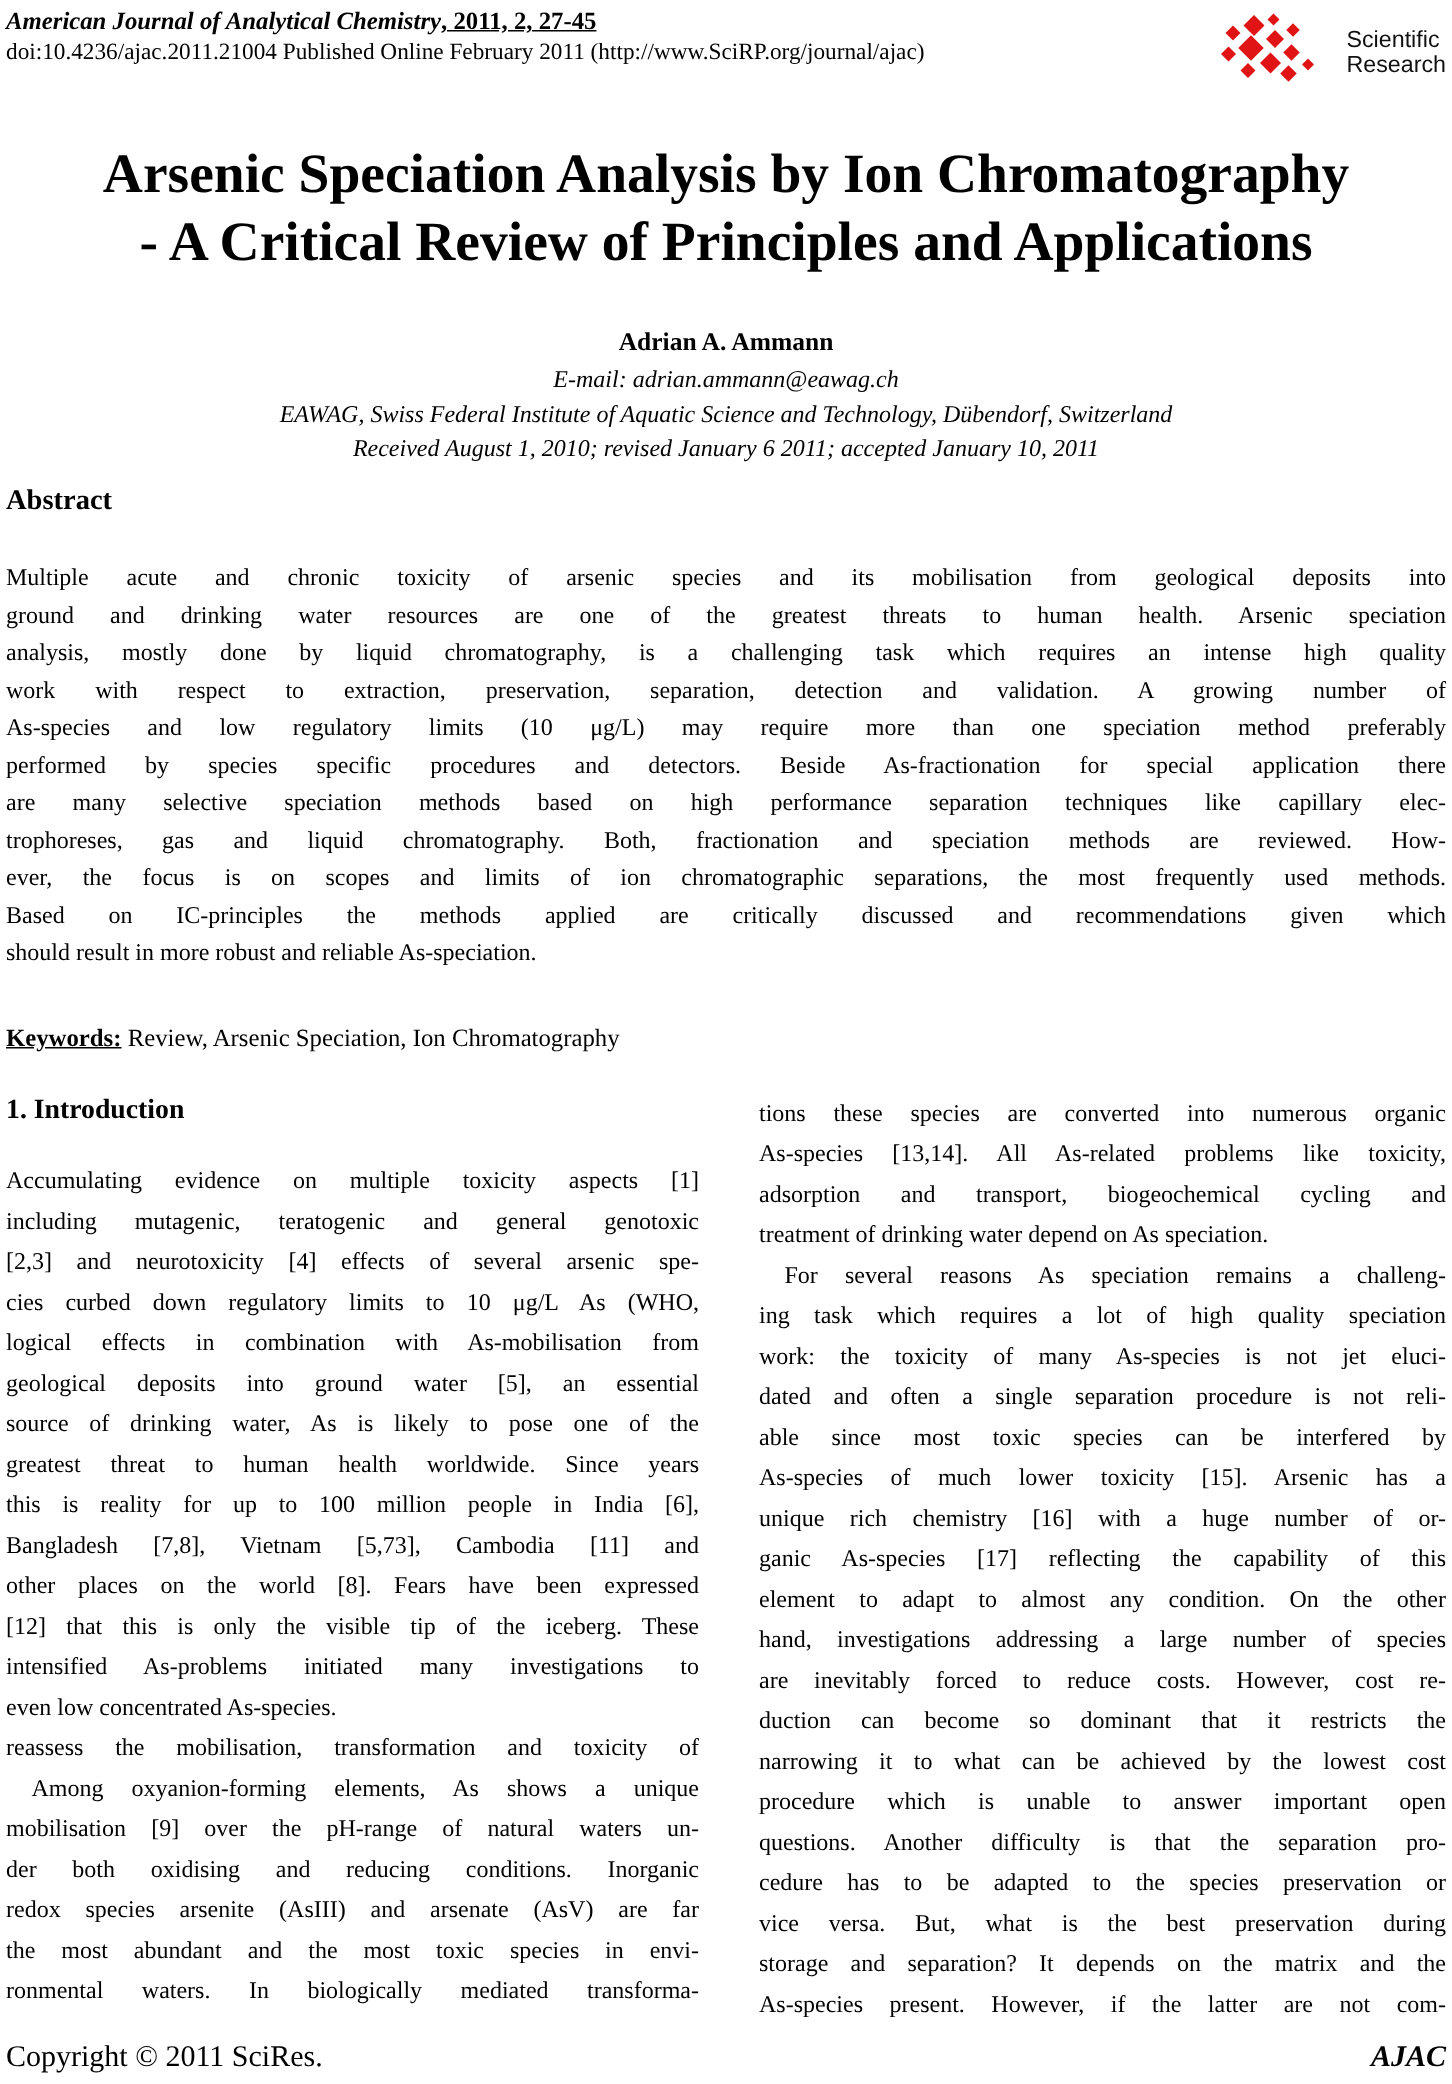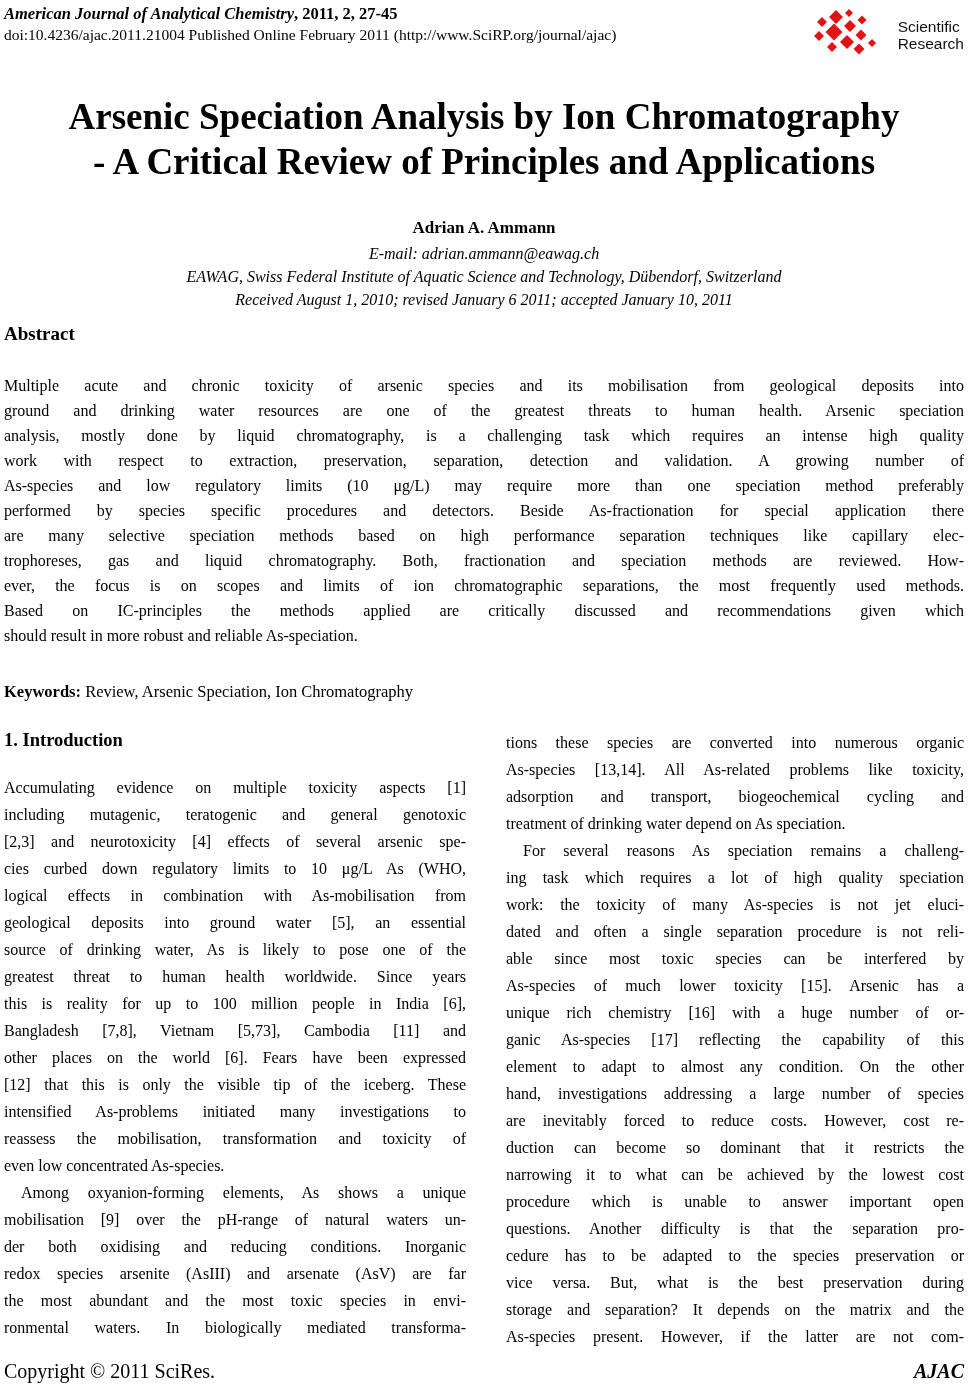--- a/index.html
+++ b/index.html
@@ -11,21 +11,21 @@
     background:#ffffff;
     color:#000000;
     font-family:"Liberation Serif","DejaVu Serif",serif;
     padding:4px 4px 0 4px;
     overflow:hidden;
   }
   
   .hdr { display:flex; justify-content:space-between; align-items:flex-start; min-height:54px; }
   .hdr-line1 { font-size:16.5px; line-height:20px; }
   .bi { font-weight:bold; font-style:italic; }
-  .b  { font-weight:bold; }
+  .b  { font-weight:bold;text-decoration:underline; }
   .hdr-line2 { font-size:15.5px; line-height:22px; }
   .logo { display:flex; align-items:center; gap:15px; margin-top:2px; }
   .logo svg polygon { fill:var(--accent); }
   .logo-text { font-family:"Liberation Sans","DejaVu Sans",sans-serif; font-size:15.5px; line-height:17px; color:#111; margin-top:6px; }
   
   .title { text-align:center; font-weight:bold; font-size:37px; line-height:45px; margin-top:36px; }
   
   .author { text-align:center; font-weight:bold; font-size:17px; line-height:20px; margin-top:34px; }
   .affil-block { text-align:center; font-style:italic; font-size:16px; line-height:23px; margin-top:4px; }
   
@@ -115,25 +115,25 @@
             <div class="jl">Accumulating evidence on multiple toxicity aspects [1]</div>
             <div class="jl">including mutagenic, teratogenic and general genotoxic</div>
             <div class="jl">[2,3] and neurotoxicity [4] effects of several arsenic spe-</div>
             <div class="jl">cies curbed down regulatory limits to 10 μg/L As (WHO,</div>
             <div class="jl">logical effects in combination with As-mobilisation from</div>
             <div class="jl">geological deposits into ground water [5], an essential</div>
             <div class="jl">source of drinking water, As is likely to pose one of the</div>
             <div class="jl">greatest threat to human health worldwide. Since years</div>
             <div class="jl">this is reality for up to 100 million people in India [6],</div>
             <div class="jl">Bangladesh [7,8], Vietnam [5,73], Cambodia [11] and</div>
-            <div class="jl">other places on the world [6]. Fears have been expressed</div>
+            <div class="jl">other places on the world [8]. Fears have been expressed</div>
             <div class="jl">[12] that this is only the visible tip of the iceberg. These</div>
             <div class="jl">intensified As-problems initiated many investigations to</div>
+            <div class="jl jl-last">even low concentrated As-species.</div>
             <div class="jl">reassess the mobilisation, transformation and toxicity of</div>
-            <div class="jl jl-last">even low concentrated As-species.</div>
           </div>
           <div class="para indent">
             <div class="jl">Among oxyanion-forming elements, As shows a unique</div>
             <div class="jl">mobilisation [9] over the pH-range of natural waters un-</div>
             <div class="jl">der both oxidising and reducing conditions. Inorganic</div>
             <div class="jl">redox species arsenite (AsIII) and arsenate (AsV) are far</div>
             <div class="jl">the most abundant and the most toxic species in envi-</div>
             <div class="jl">ronmental waters. In biologically mediated transforma-</div>
           </div>
         </div>

